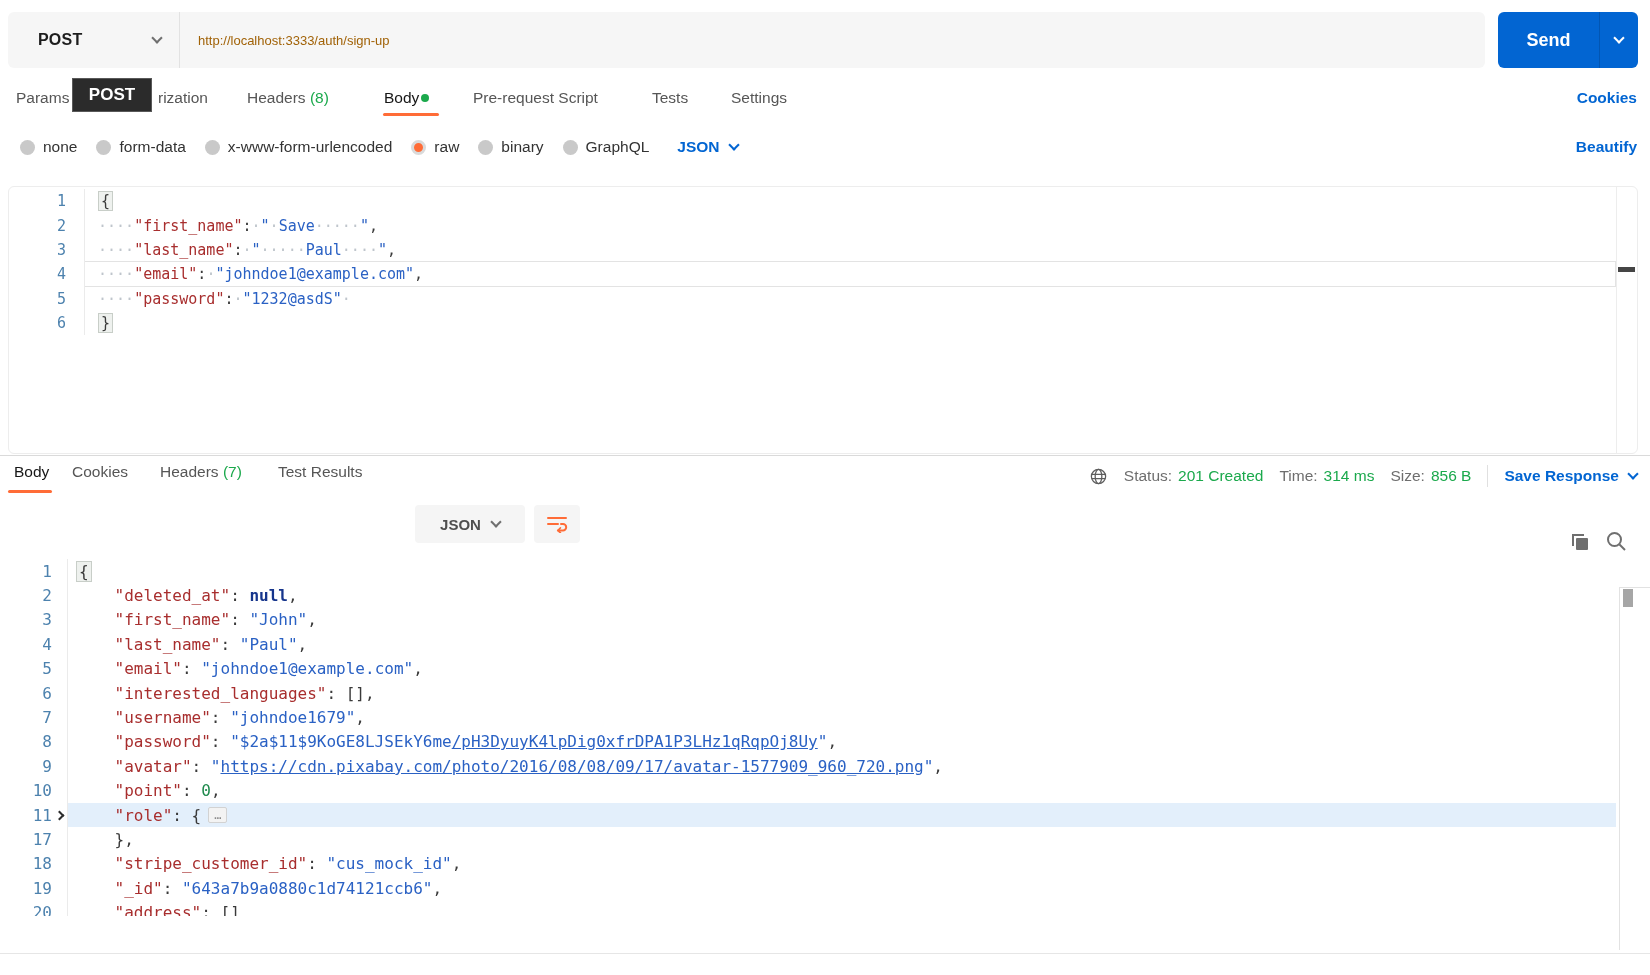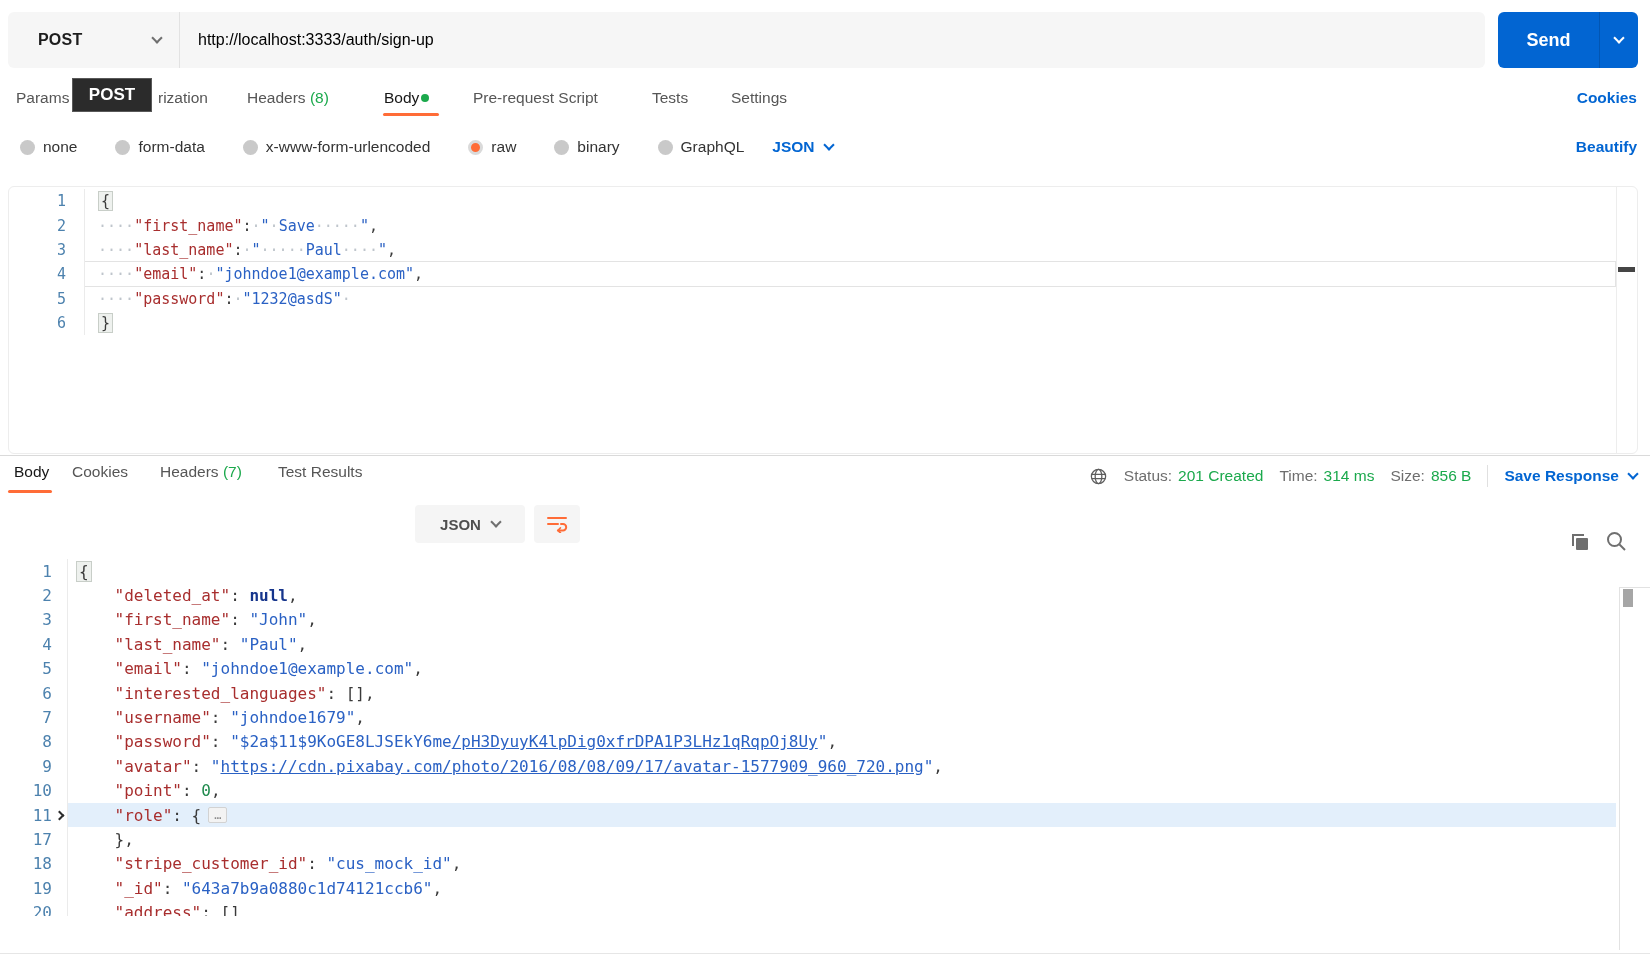--- a/index.html
+++ b/index.html
@@ -9,42 +9,42 @@
 
   
   .url-bar { position:absolute; left:8px; top:12px; width:1477px; height:56px;
              background:#f6f6f6; border-radius:6px; display:flex; align-items:center; }
   .method-sel { width:172px; height:100%; display:flex; align-items:center; justify-content:space-between;
                 padding:0 18px 0 30px; border-right:1px solid #e2e2e2; cursor:pointer; }
   .method-label { font-weight:700; font-size:16px; color:#1d1d1d; letter-spacing:.2px; }
   .chev { display:inline-block; width:8px; height:8px; border-right:2px solid currentColor;
           border-bottom:2px solid currentColor; transform:rotate(45deg); margin-top:-4px; }
   .chev-gray { color:#6f6f6f; }
-  .url-text { padding-left:18px; font-size:16px; color:#000000; }
+  .url-text { padding-left:18px; font-size:13px; color:#a16207; }
   .send-btn { position:absolute; left:1498px; top:12px; width:140px; height:56px; background:#0265d2;
               border-radius:6px; display:flex; align-items:center; color:#fff; cursor:pointer; }
   .send-label { flex:1; text-align:center; font-size:18px; font-weight:700; }
   .send-sep { width:1px; height:56px; background:rgba(0,0,0,.14); }
   .send-chev-wrap { width:38px; display:flex; justify-content:center; }
 
   
   .req-tabs { position:absolute; left:0; top:80px; width:100%; height:38px; font-size:15.5px; color:#565656; }
   .req-tabs .tab { position:absolute; top:9px; cursor:pointer; white-space:nowrap; }
   .count-green { color:#1ba94c; }
   .tab-active-dark { color:#161616; }
   .body-dot { position:absolute; left:421px; top:14px; width:8px; height:8px; border-radius:50%; background:#1ba94c; }
   .req-underline { position:absolute; left:383px; top:33px; width:56px; height:3px; background:#ff6c37; border-radius:2px; }
   .cookies-link { position:absolute; right:13px; top:9px; color:#0265d2; font-weight:700; cursor:pointer; }
   .tooltip { position:absolute; left:72px; top:78px; width:80px; height:34px; background:#2b2b2b;
              border:1px solid #595959; color:#fff; font-weight:700; font-size:17px;
              display:flex; align-items:center; justify-content:center; z-index:6; }
 
   
   .radio-row { position:absolute; left:20px; top:131px; right:13px; height:32px; display:flex; align-items:center; }
-  .radio-opts { display:flex; align-items:center; gap:38px; }
+  .radio-opts { display:flex; align-items:center; gap:19px; }
   .radio-opt { display:flex; align-items:center; gap:8px; cursor:pointer; }
   .radio-dot { width:15px; height:15px; border-radius:50%; background:#c9c9c9; }
   .radio-dot.sel { background:#ff6c37; border:3px solid #dadada; }
   .radio-label { font-size:15.5px; color:#333; }
   .json-inline { margin-left:28px; display:flex; align-items:center; gap:10px; color:#0265d2;
                  font-weight:700; font-size:15.5px; cursor:pointer; }
   .beautify-link { margin-left:auto; color:#0265d2; font-weight:700; font-size:15.5px; cursor:pointer; }
 
   
   .code-row { display:flex; height:24.4px; align-items:center; }

